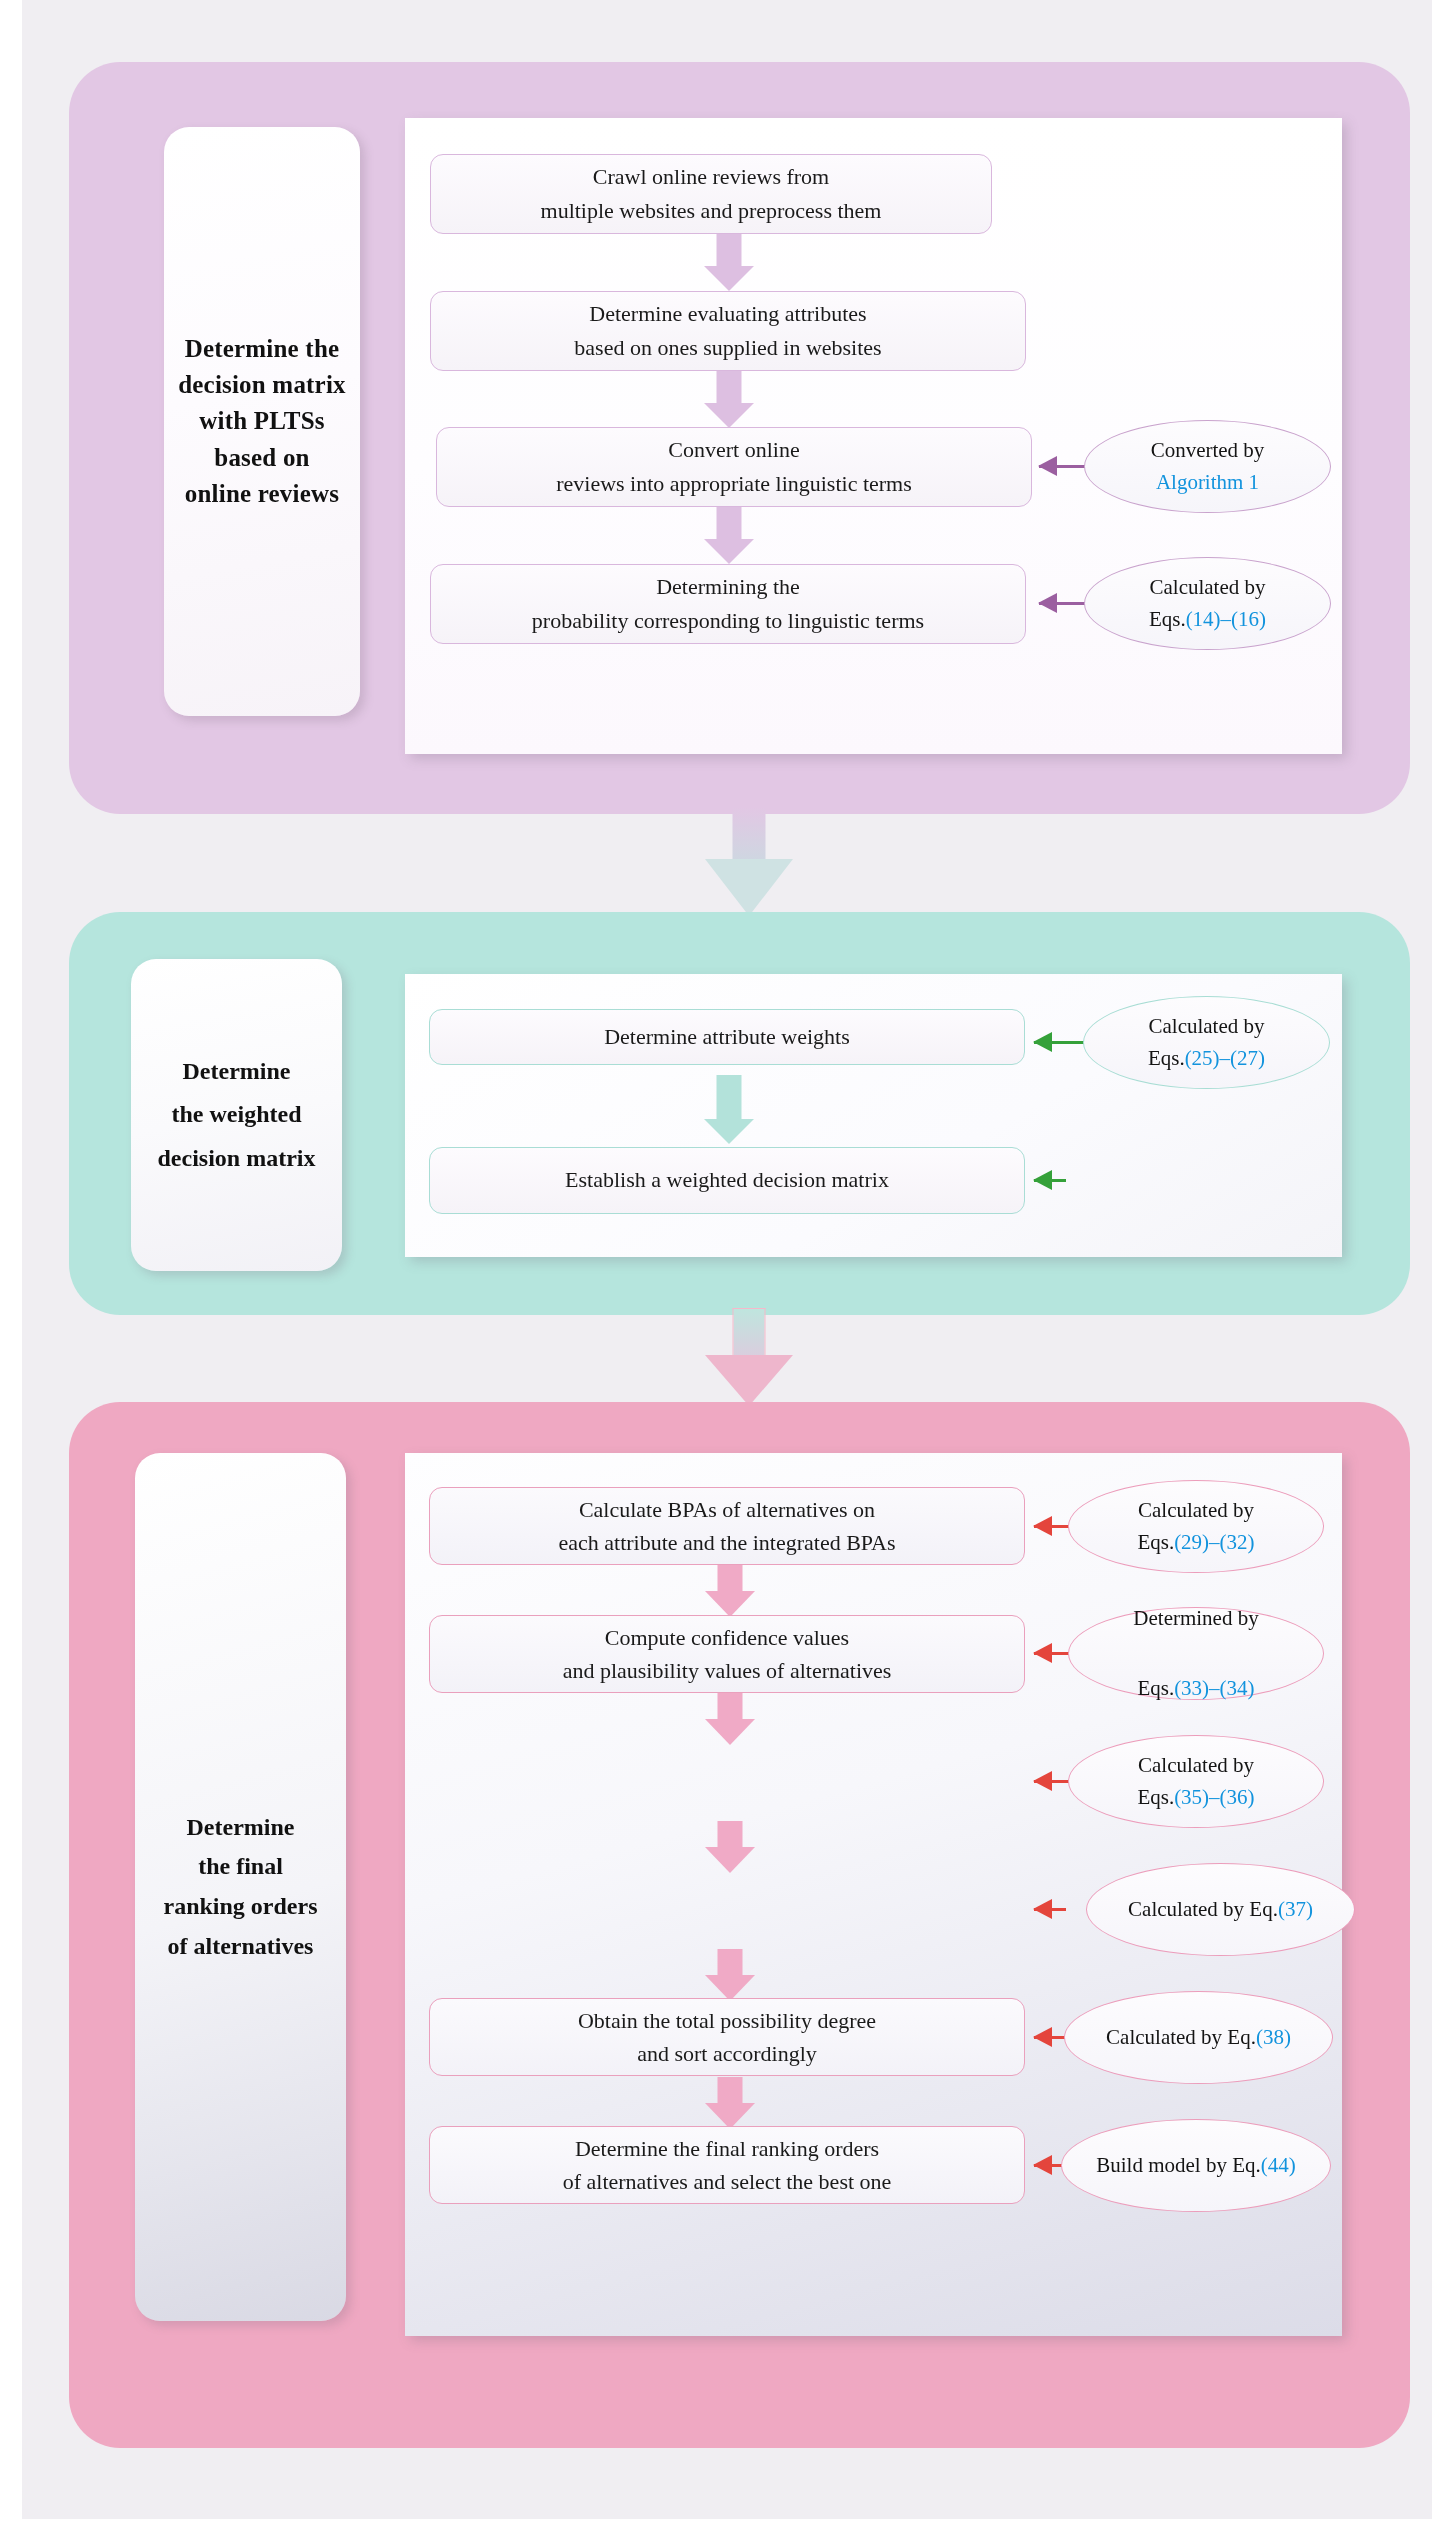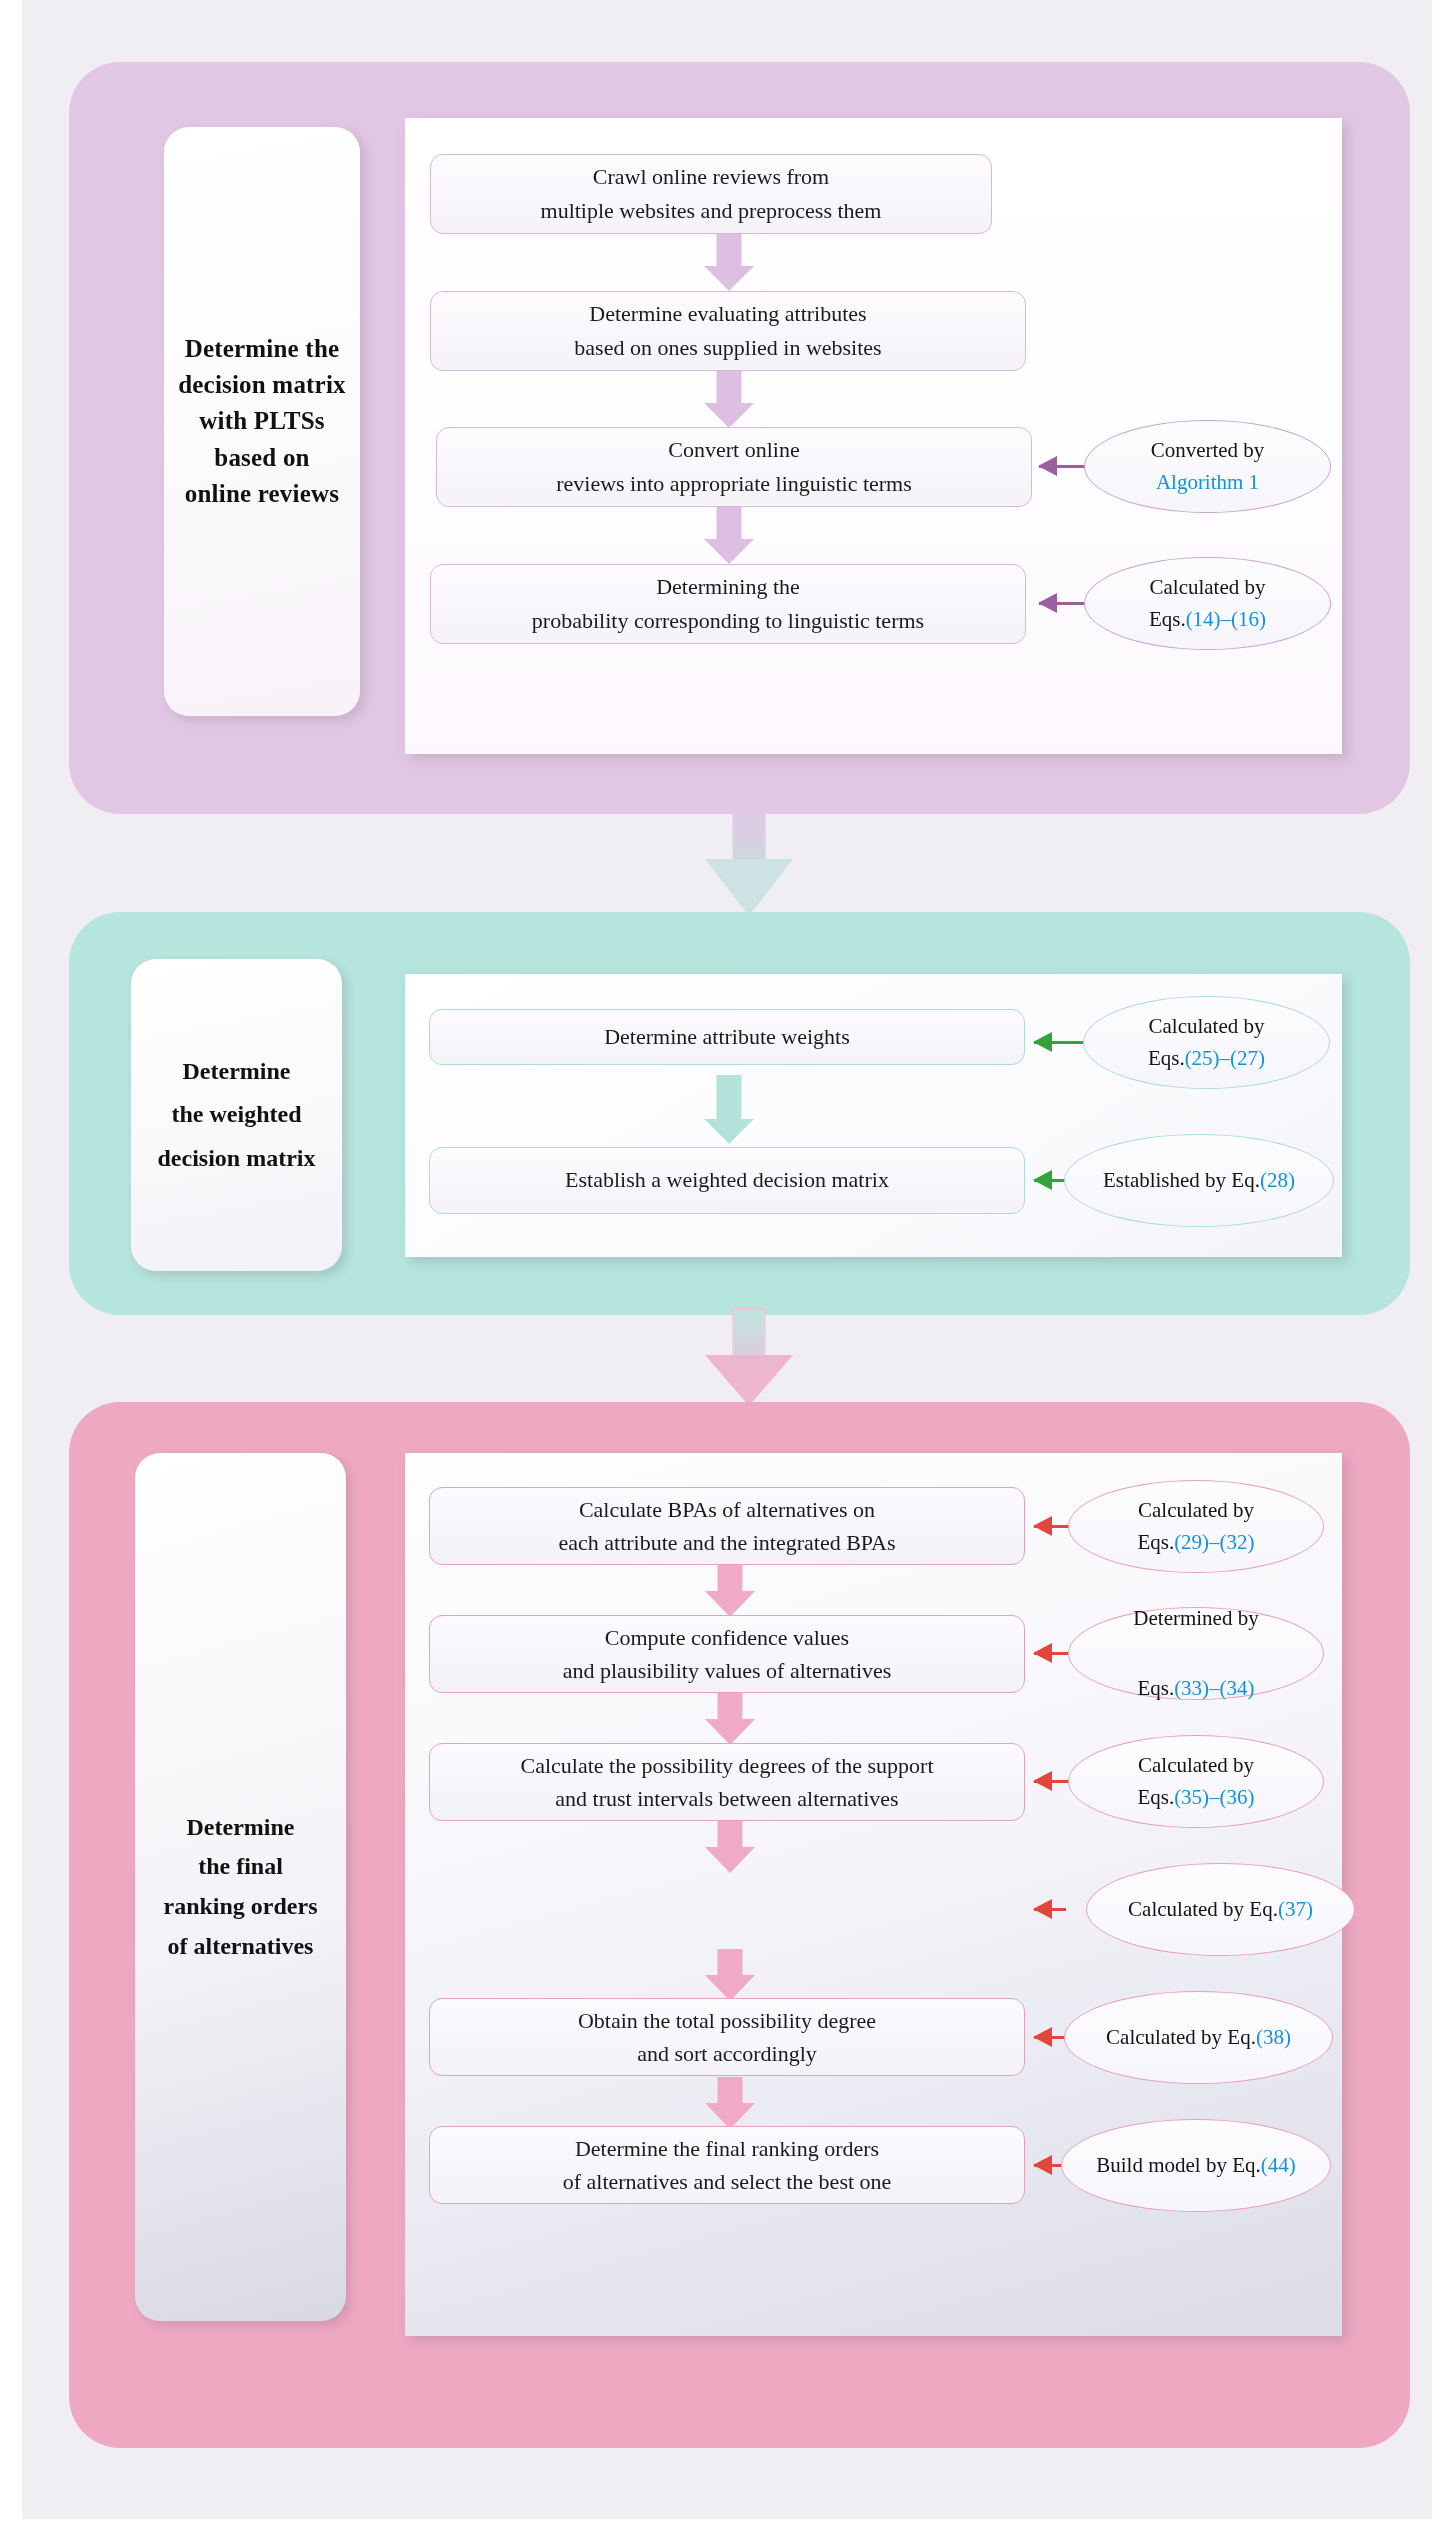--- a/index.html
+++ b/index.html
@@ -284,23 +284,20 @@
     <div class="head" style="top:44px;"></div>
   </div>
 
   <div class="pbox p-teal" style="left:407px; top:1147px; width:596px; height:67px;">
     <span>Establish a weighted decision matrix</span>
   </div>
   <div class="sarrow s-green" style="left:1012px; top:1179px; width:32px;">
     <div class="line"></div>
       <div class="tip"></div>
   </div>
-  <div class="ell ell-teal" style="left:1042px; top:1134px; width:270px; height:93px;">
-    <span><span style="display:inline">Established by Eq.</span><span class="eqref" style="display:inline">(28)</span></span>
-  </div>
 
   <div class="connector" id="conn2">
     <div class="shaft"></div>
       <div class="head"></div>
   </div>
 
   <div class="section sec-pink" id="sec3"></div>
 
   <div class="title-card" id="title3">
     <div>
@@ -342,24 +339,20 @@
   <div class="ell ell-pink" style="left:1046px; top:1607px; width:256px; height:93px;gap:38px;">
     <span>Determined by</span>
     <span><span style="display:inline">Eqs.</span><span class="eqref" style="display:inline">(33)–(34)</span></span>
   </div>
 
   <div class="varrow a-pink" style="left:682px; top:1693px; width:52px; height:51px;">
     <div class="shaft" style="height:28px;"></div>
     <div class="head" style="top:26px;"></div>
   </div>
 
-  <div class="pbox p-pink" style="left:407px; top:1743px; width:596px; height:78px;">
-    <span>Calculate the possibility degrees of the support</span>
-    <span>and trust intervals between alternatives</span>
-  </div>
   <div class="sarrow s-red" style="left:1012px; top:1780px; width:36px;">
     <div class="line"></div>
       <div class="tip"></div>
   </div>
   <div class="ell ell-pink" style="left:1046px; top:1735px; width:256px; height:93px;">
     <span>Calculated by</span>
     <span><span style="display:inline">Eqs.</span><span class="eqref" style="display:inline">(35)–(36)</span></span>
   </div>
 
   <div class="varrow a-pink" style="left:682px; top:1821px; width:52px; height:51px;">

